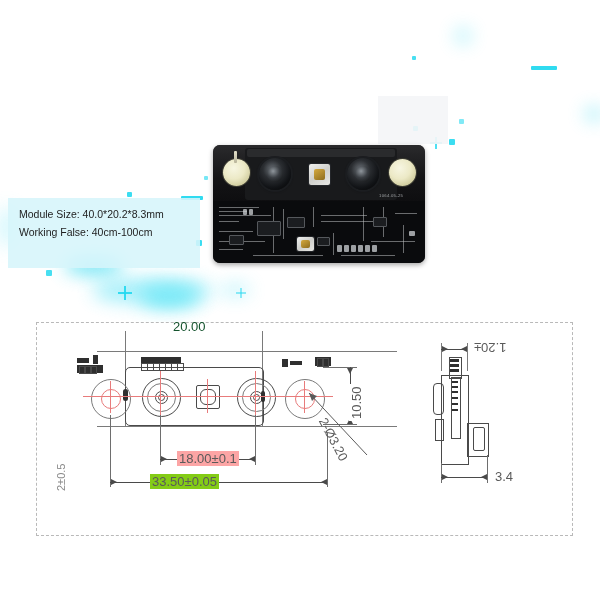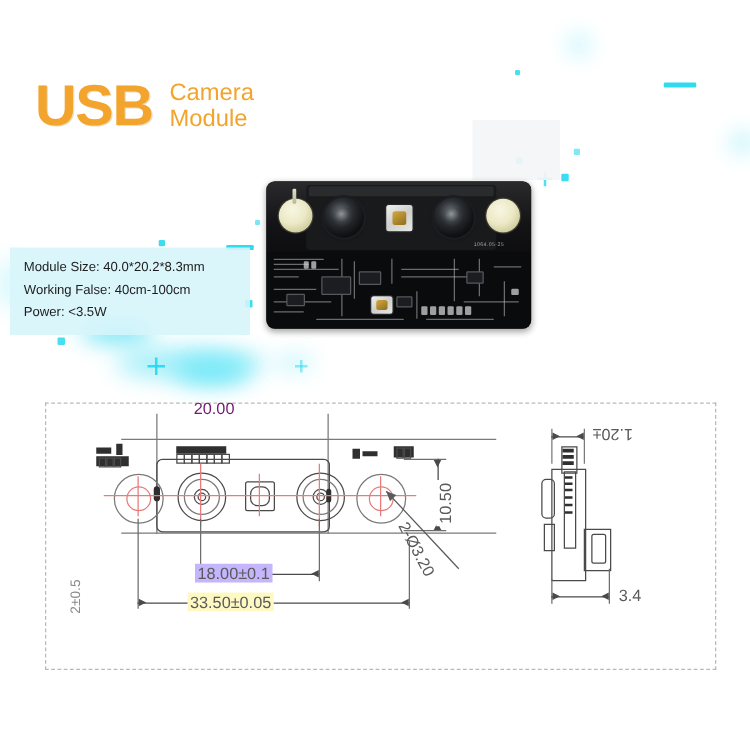--- a/index.html
+++ b/index.html
@@ -160,34 +160,26 @@
     <div class="glow-blob" style="position:absolute;left:140px;top:286px;width:60px;height:22px;background:#6ee8f7;opacity:.9;"></div>
     <div class="sparkle h" style="left:118px;top:292px;width:14px;opacity:.9;"></div>
     <div class="sparkle v" style="left:124px;top:286px;height:14px;opacity:.9;"></div>
     <div class="sparkle h" style="left:236px;top:292px;width:10px;opacity:.5;"></div>
     <div class="sparkle v" style="left:240px;top:288px;height:10px;opacity:.5;"></div>
     <div class="glow-blob" style="position:absolute;left:220px;top:284px;width:30px;height:12px;background:#47def4;opacity:.35;"></div>
     <div class="tick" style="left:204px;top:176px;width:4px;height:4px;opacity:.6;"></div>
     <div class="glow-blob" style="position:absolute;left:0px;top:206px;width:14px;height:42px;background:#5fe4f6;opacity:.35;"></div>
   </div>
 
-  <div id="title-block">
-    <div id="usb-word">USB</div>
-    <div id="camera-module">
-      <span>Camera</span>
-      <span>Module</span>
-    </div>
-  </div>
 
   <div class="ghostbox" style="left:378px;top:96px;width:70px;height:48px;"></div>
 
   <div class="specbox" id="specs-left">
     <span class="line">Module Size: 40.0*20.2*8.3mm</span>
     <span class="line">Working False: 40cm-100cm</span>
-    <span class="line">Power: &lt;3.5W</span>
   </div>
 
   <div id="module-photo">
     <div class="pcb">
       <div class="pcb-top"></div>
       <div class="pcb-lower"></div>
 
       <div style="position:absolute;left:32px;top:3px;width:152px;height:52px;background:#191a1c;border-radius:3px;"></div>
       <div style="position:absolute;left:34px;top:4px;width:148px;height:8px;background:#2e2f32;border-radius:2px;opacity:.8;"></div>
 
@@ -243,21 +235,21 @@
     </div>
   </div>
 
   <div id="drawing">
 
     <div class="dl v" style="left:88px;top:8px;height:96px;background:#7a7a7a;"></div>
     <div class="dl v" style="left:225px;top:8px;height:96px;background:#7a7a7a;"></div>
     <div class="dl h" style="left:60px;top:28px;width:300px;background:#7a7a7a;"></div>
     <div class="dl h" style="left:60px;top:103px;width:300px;background:#7a7a7a;"></div>
 
-    <div class="dimtext" style="left:118px;top:-4px;color:#701a75;">20.00</div>
+    <div class="dimtext" style="left:136px;top:-4px;color:#14532d;">20.00</div>
 
     <div class="rect" style="left:88px;top:44px;width:137px;height:57px;border-radius:5px;"></div>
 
     <div class="rectf" style="left:104px;top:34px;width:40px;height:6px;"></div>
     <div class="rect" style="left:104px;top:40px;width:5px;height:6px;"></div>
     <div class="rect" style="left:110px;top:40px;width:5px;height:6px;"></div>
     <div class="rect" style="left:116px;top:40px;width:5px;height:6px;"></div>
     <div class="rect" style="left:122px;top:40px;width:5px;height:6px;"></div>
     <div class="rect" style="left:128px;top:40px;width:5px;height:6px;"></div>
     <div class="rect" style="left:134px;top:40px;width:5px;height:6px;"></div>
@@ -304,28 +296,28 @@
     <div class="center v" style="left:170px;top:56px;height:34px;"></div>
     <div class="center v" style="left:73px;top:58px;height:32px;"></div>
     <div class="center v" style="left:267px;top:58px;height:32px;"></div>
     <div class="center h" style="left:58px;top:73px;width:0;"></div>
 
     <div class="dl v" style="left:123px;top:92px;height:50px;background:#6e6e6e;"></div>
     <div class="dl v" style="left:218px;top:92px;height:50px;background:#6e6e6e;"></div>
     <div class="dl h" style="left:123px;top:136px;width:95px;"></div>
     <div class="arrow r" style="left:124px;top:133px;"></div>
     <div class="arrow l" style="left:212px;top:133px;"></div>
-    <div class="dimtext" style="left:119px;top:128px;background:#c4b5fd;padding:0 2px;text-align:right;">18.00±0.1</div>
+    <div class="dimtext" style="left:140px;top:128px;background:#fca5a5;padding:0 2px;text-align:right;">18.00±0.1</div>
 
     <div class="dl v" style="left:73px;top:92px;height:72px;background:#6e6e6e;"></div>
     <div class="dl v" style="left:290px;top:110px;height:54px;background:#6e6e6e;"></div>
     <div class="dl h" style="left:73px;top:159px;width:217px;"></div>
     <div class="arrow r" style="left:74px;top:156px;"></div>
     <div class="arrow l" style="left:284px;top:156px;"></div>
-    <div class="dimtext" style="left:113px;top:151px;background:#fef9c3;padding:0 2px;">33.50±0.05</div>
+    <div class="dimtext" style="left:113px;top:151px;background:#84cc16;padding:0 2px;">33.50±0.05</div>
 
     <div class="dl h" style="left:286px;top:44px;width:34px;background:#6e6e6e;"></div>
     <div class="dl h" style="left:286px;top:101px;width:34px;background:#6e6e6e;"></div>
     <div class="dl v" style="left:313px;top:44px;height:57px;"></div>
     <div class="arrow d" style="left:310px;top:45px;"></div>
     <div class="arrow u" style="left:310px;top:95px;"></div>
     <div class="dimtext vtext" style="left:312px;top:98px;background:#fff;padding:0 2px;">10.50</div>
 
     <div class="dimtext vtext small" style="left:18px;top:168px;color:#8a8a8a;">2±0.5</div>
 

